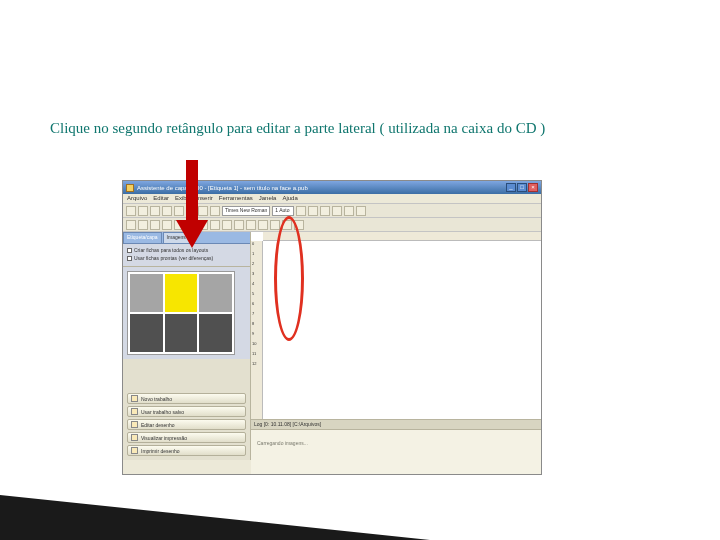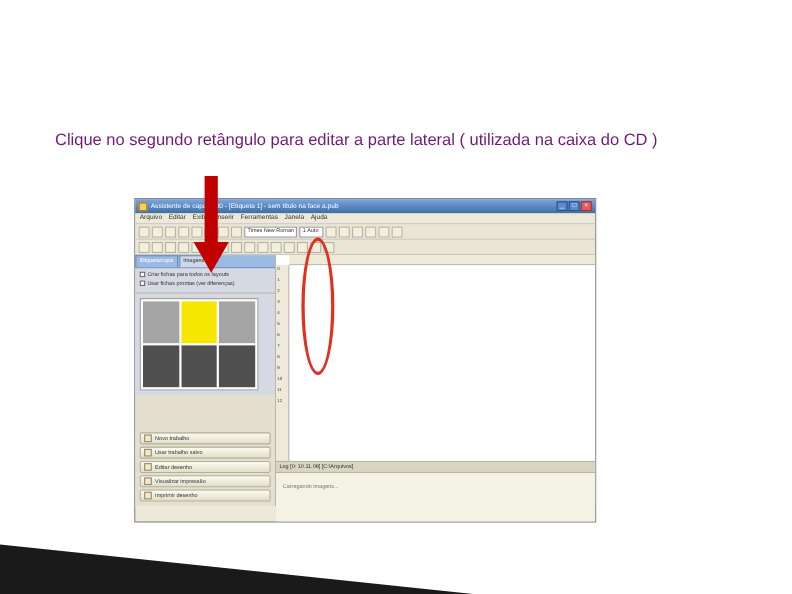--- a/index.html
+++ b/index.html
@@ -11,21 +11,22 @@
     position: relative;
     overflow: hidden;
   }
   .instruction {
     position: absolute;
     top: 118px;
     left: 50px;
     width: 620px;
     font-size: 15px;
     line-height: 1.35;
-    color: #701a75;
+    color: #0f766e;
+    font-family: Liberation Serif, serif;
   }
   
   .arrow {
     position: absolute;
     left: 180px;
     top: 160px;
     width: 24px;
     height: 90px;
     z-index: 50;
   }

